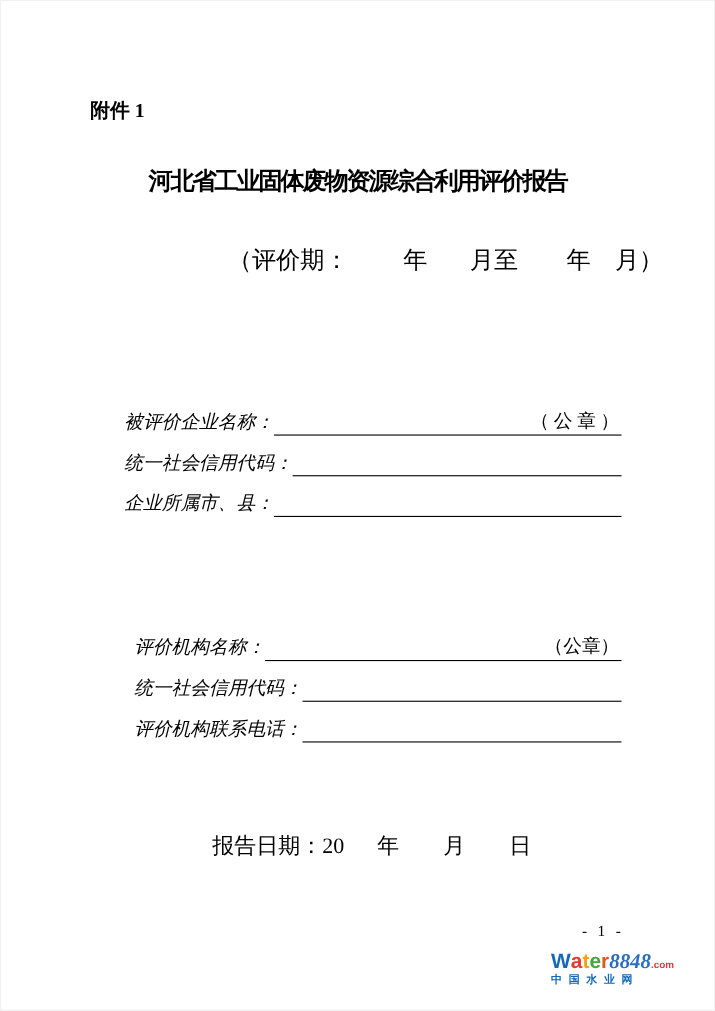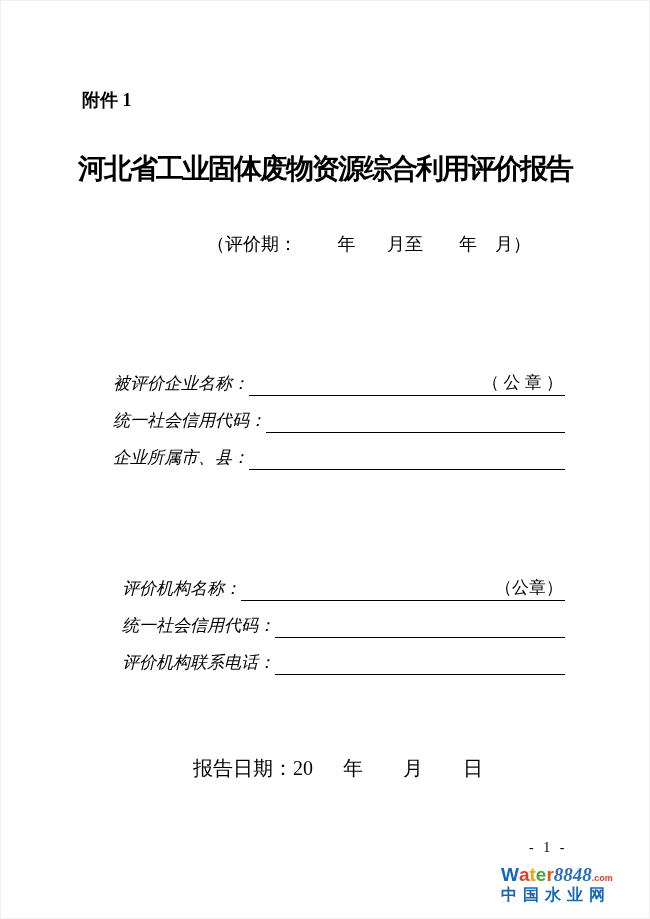--- a/index.html
+++ b/index.html
@@ -12,26 +12,26 @@
     overflow:hidden;
     box-shadow:0 0 0 1px #f0f0f0 inset;
   }
   .attachment {
     position:absolute; left:82px; top:88px;
     font-size:18px; font-weight:bold; white-space:pre;
   }
   .title {
     position:absolute; left:0; right:0; top:150px;
     text-align:center;
-    font-size:28px; font-weight:bold; letter-spacing:-2px;
+    font-size:22px; font-weight:bold; letter-spacing:-2px;
     white-space:nowrap;
   }
   .eval-period {
-    position:absolute; left:207px; top:232px;
-    font-size:18px; white-space:pre;text-align:right;
+    position:absolute; left:207px; top:222px;
+    font-size:22px; white-space:pre;text-align:right;
   }
   .form-block { position:absolute; }
   .block1 { left:113px; top:371px; width:452px; }
   .block2 { left:122px; top:576px; width:443px; }
   .form-line { display:flex; align-items:flex-end; margin-bottom:12px; }
   .form-line .label {
     font-size:17px; line-height:24px; white-space:pre; flex:0 0 auto;font-style:italic;
   }
   .form-line .blank {
     flex:1 1 auto;
@@ -58,21 +58,21 @@
   }
   .logo-top { font-size:19px; font-weight:bold; white-space:nowrap; }
   .logo-top .bl { display:inline-block; }
   .logo-top .num {
     font-family:"Liberation Serif","DejaVu Serif",serif;
     font-style:italic; font-weight:bold; font-size:19px;
   }
   .logo-top .tld { font-size:9px; font-weight:bold; }
   .logo-cn {
     margin-top:3px;
-    font-size:16px; font-weight:bold;
+    font-size:10px; font-weight:bold;
     letter-spacing:6px; white-space:nowrap;
   }
 </style>
 </head>
 <body>
 
 <div class="page">
 
   <div class="attachment">附件 1</div>
 

